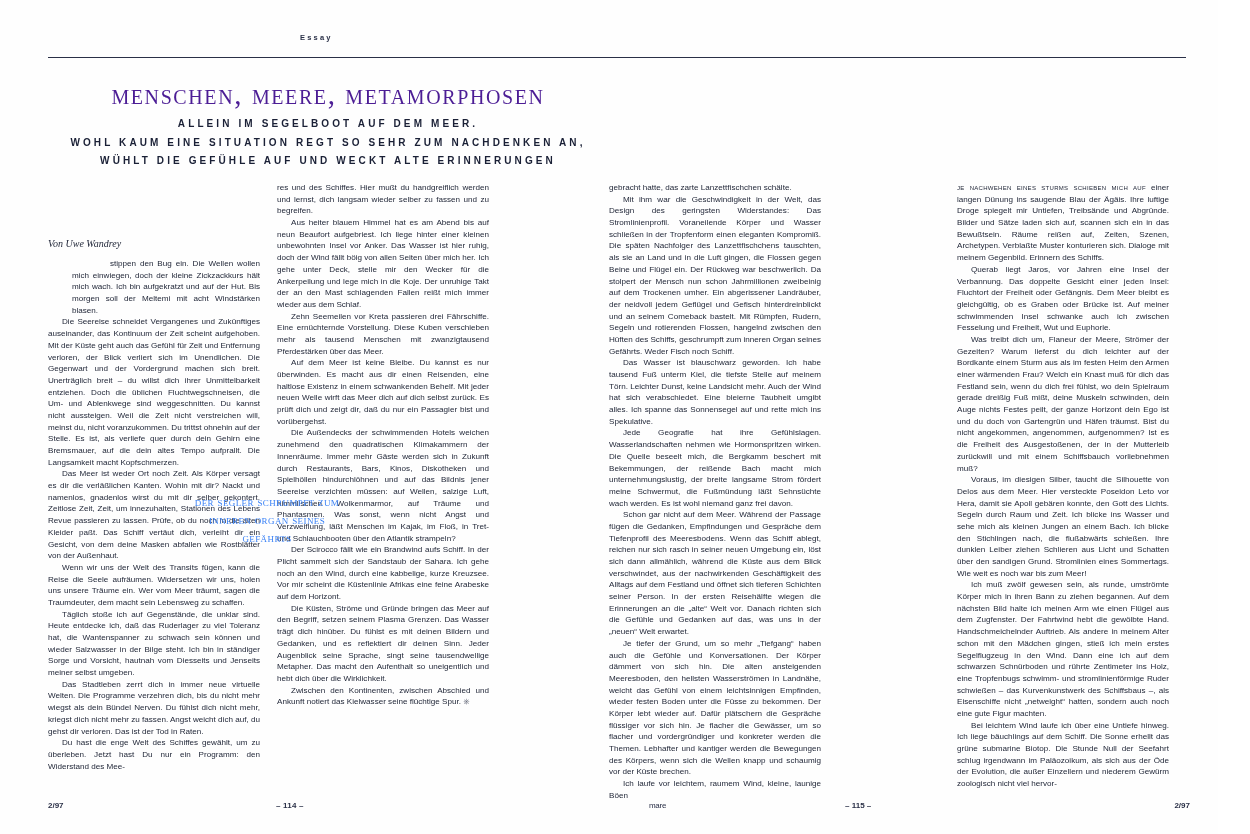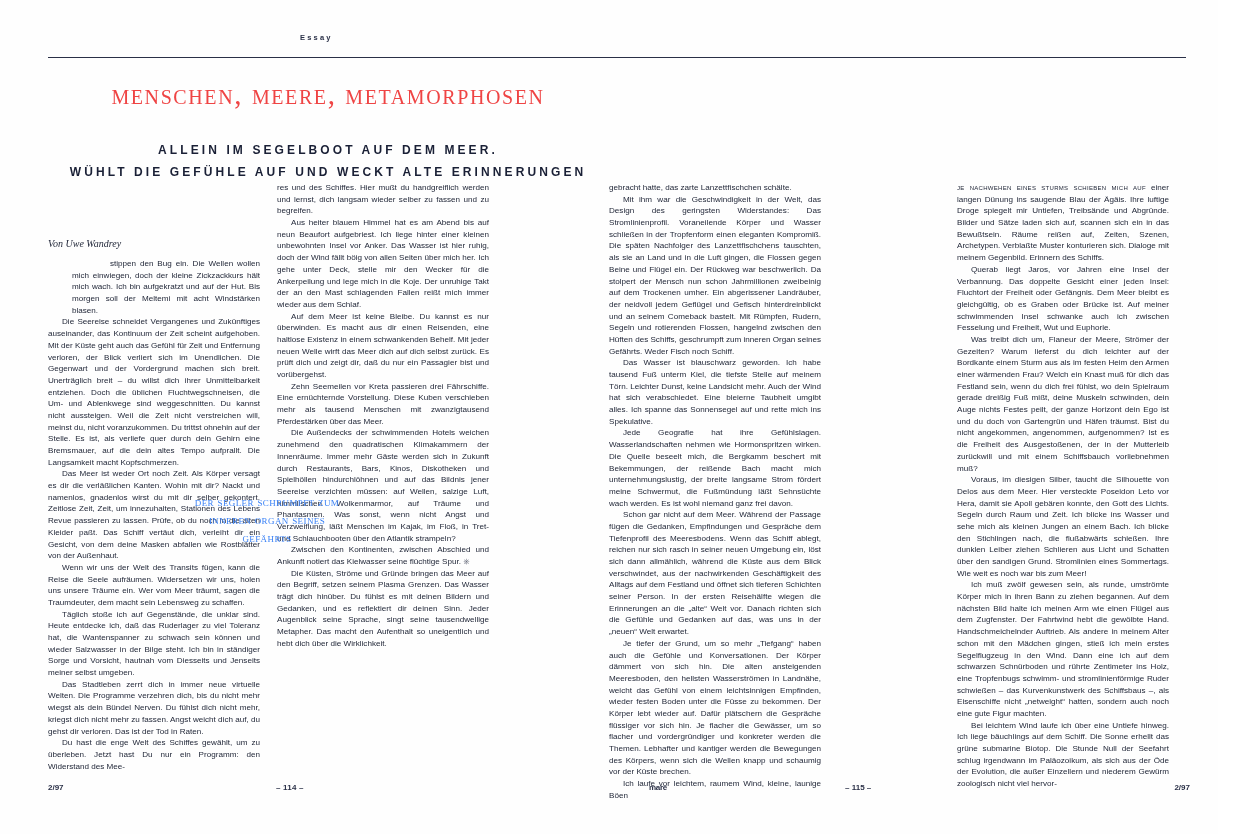--- a/index.html
+++ b/index.html
@@ -34,49 +34,49 @@
 
   .rule{
     position:absolute;left:48px;right:0;top:57px;
     height:1px;background:#2a3047;
   }
   .rule-left{left:48px;width:577px;}
   .rule-right{left:0px;width:577px;}
 
   
   .folio{
-    position:absolute;bottom:42px;
+    position:absolute;bottom:24px;
     font-size:8px;font-weight:700;color:#2a3047;
     font-family:"Liberation Sans", sans-serif;
   }
   .folio-issue-left{left:48px;}
   .folio-page-left{left:276px;letter-spacing:.2px;}
-  .folio-brand-right{left:40px;font-weight:700;letter-spacing:-0.3px;margin-top:32px;}
+  .folio-brand-right{left:40px;font-weight:400;letter-spacing:-0.3px;margin-top:32px;}
   .folio-page-right{left:236px;}
   .folio-issue-right{right:28px;}
 
   
   .headline{
     position:absolute;left:48px;top:78px;width:560px;
     text-align:center;
   }
   h1.title{
     margin:0;
     font-family:"Liberation Serif", serif;
     font-weight:400;
     font-size:29px;
     letter-spacing:1.6px;
-    color:#ef4444;
+    color:#4c1d95;
     font-variant:small-caps;
     text-transform:lowercase;
   }
   h1.title::first-letter{}
   .subtitle{
-    margin-top:28px;
-    font-size:12px;
+    margin-top:4px;
+    font-size:10px;
     font-weight:700;
     letter-spacing:3.1px;
     line-height:1.85;
     color:#1a2036;
     text-transform:uppercase;
   }
   .byline{
     position:absolute;left:48px;top:238px;
     font-family:Liberation Serif, serif;
     font-style:italic;
@@ -128,44 +128,46 @@
 <div class="spread">
 
   <div class="page page-left">
     <div class="runhead runhead-left">Essay</div>
     <div class="rule rule-left"></div>
 
     <div class="headline">
       <h1 class="title">Menschen, Meere, Metamorphosen</h1>
       <div class="subtitle">
         <div>Allein im Segelboot auf dem Meer.</div>
+        <div>Wohl kaum eine Situation regt so sehr zum Nachdenken an,</div>
         <div>wühlt die Gefühle auf und weckt alte Erinnerungen</div>
       </div>
     </div>
 
     <div class="byline">Von Uwe Wandrey</div>
 
     <div class="col c1">
       <p class="first">stippen den Bug ein. Die Wellen wollen mich einwiegen, doch der kleine Zickzackkurs hält mich wach. Ich bin aufgekratzt und auf der Hut. Bis morgen soll der Meltemi mit acht Windstärken blasen.</p>
       <p>Die Seereise schneidet Vergangenes und Zukünftiges auseinander, das Kontinuum der Zeit scheint aufgehoben. Mit der Küste geht auch das Gefühl für Zeit und Entfernung verloren, der Blick verliert sich im Unendlichen. Die Gegenwart und der Vordergrund machen sich breit. Unerträglich breit – du willst dich ihrer Unmittelbarkeit entziehen. Doch die üblichen Fluchtwegschneisen, die Um- und Ablenkwege sind weggeschnitten. Du kannst nicht aussteigen. Weil die Zeit nicht verstreichen will, meinst du, nicht voranzukommen. Du trittst ohnehin auf der Stelle. Es ist, als verliefe quer durch dein Gehirn eine Bremsmauer, auf die dein altes Tempo aufprallt. Die Langsamkeit macht Kopfschmerzen.</p>
       <p>Das Meer ist weder Ort noch Zeit. Als Körper versagt es dir die verläßlichen Kanten. Wohin mit dir? Nackt und namenlos, gnadenlos wirst du mit dir selber gekontert. Zeitlose Zeit, Zeit, um innezuhalten, Stationen des Lebens Revue passieren zu lassen. Prüfe, ob du noch in die alten Kleider paßt. Das Schiff vertäut dich, verleiht dir ein Gesicht, von dem deine Masken abfallen wie Rostblätter von der Außenhaut.</p>
       <p>Wenn wir uns der Welt des Transits fügen, kann die Reise die Seele aufräumen. Widersetzen wir uns, holen uns unsere Träume ein. Wer vom Meer träumt, sagen die Traumdeuter, dem macht sein Lebensweg zu schaffen.</p>
       <p>Täglich stoße ich auf Gegenstände, die unklar sind. Heute entdecke ich, daß das Ruderlager zu viel Toleranz hat, die Wantenspanner zu schwach sein können und wieder Salzwasser in der Bilge steht. Ich bin in ständiger Sorge und Vorsicht, hautnah vom Diesseits und Jenseits meiner selbst umgeben.</p>
       <p>Das Stadtleben zerrt dich in immer neue virtuelle Welten. Die Programme verzehren dich, bis du nicht mehr wiegst als dein Bündel Nerven. Du fühlst dich nicht mehr, kriegst dich nicht mehr zu fassen. Angst weicht dich auf, du gehst dir verloren. Das ist der Tod in Raten.</p>
       <p>Du hast die enge Welt des Schiffes gewählt, um zu überleben. Jetzt hast Du nur ein Programm: den Widerstand des Mee-</p>
     </div>
 
     <div class="col c2">
       <p class="noind">res und des Schiffes. Hier mußt du handgreiflich werden und lernst, dich langsam wieder selber zu fassen und zu begreifen.</p>
       <p>Aus heiter blauem Himmel hat es am Abend bis auf neun Beaufort aufgebriest. Ich liege hinter einer kleinen unbewohnten Insel vor Anker. Das Wasser ist hier ruhig, doch der Wind fällt böig von allen Seiten über mich her. Ich gehe unter Deck, stelle mir den Wecker für die Ankerpeilung und lege mich in die Koje. Der unruhige Takt der an den Mast schlagenden Fallen reißt mich immer wieder aus dem Schlaf.</p>
+      <p>Zehn Seemeilen vor Kreta passieren drei Fährschiffe. Eine ernüchternde Vorstellung. Diese Kuben verschieben mehr als tausend Menschen mit zwanzigtausend Pferdestärken über das Meer.</p>
       <p>Auf dem Meer ist keine Bleibe. Du kannst es nur überwinden. Es macht aus dir einen Reisenden, eine haltlose Existenz in einem schwankenden Behelf. Mit jeder neuen Welle wirft das Meer dich auf dich selbst zurück. Es prüft dich und zeigt dir, daß du nur ein Passagier bist und vorübergehst.</p>
-      <p>Zehn Seemeilen vor Kreta passieren drei Fährschiffe. Eine ernüchternde Vorstellung. Diese Kuben verschieben mehr als tausend Menschen mit zwanzigtausend Pferdestärken über das Meer.</p>
       <p>Die Außendecks der schwimmenden Hotels weichen zunehmend den quadratischen Klimakammern der Innenräume. Immer mehr Gäste werden sich in Zukunft durch Restaurants, Bars, Kinos, Diskotheken und Spielhöllen hindurchlöhnen und auf das Bildnis jener Seereise verzichten müssen: auf Wellen, salzige Luft, himmlischen Wolkenmarmor, auf Träume und Phantasmen. Was sonst, wenn nicht Angst und Verzweiflung, läßt Menschen im Kajak, im Floß, in Tret- und Schlauchbooten über den Atlantik strampeln?</p>
+      <p>Der Scirocco fällt wie ein Brandwind aufs Schiff. In der Plicht sammelt sich der Sandstaub der Sahara. Ich gehe noch an den Wind, durch eine kabbelige, kurze Kreuzsee. Vor mir scheint die Küstenlinie Afrikas eine feine Arabeske auf dem Horizont.</p>
+      <p>Die Küsten, Ströme und Gründe bringen das Meer auf den Begriff, setzen seinem Plasma Grenzen. Das Wasser trägt dich hinüber. Du fühlst es mit deinen Bildern und Gedanken, und es reflektiert dir deinen Sinn. Jeder Augenblick seine Sprache, singt seine tausendwellige Metapher. Das macht den Aufenthalt so uneigentlich und hebt dich über die Wirklichkeit.</p>
       <p><span>Zwischen den Kontinenten, zwischen Abschied und Ankunft notiert das Kielwasser seine flüchtige Spur.</span> <span class="endmark">⎈</span></p>
-      <p>Die Küsten, Ströme und Gründe bringen das Meer auf den Begriff, setzen seinem Plasma Grenzen. Das Wasser trägt dich hinüber. Du fühlst es mit deinen Bildern und Gedanken, und es reflektiert dir deinen Sinn. Jeder Augenblick seine Sprache, singt seine tausendwellige Metapher. Das macht den Aufenthalt so uneigentlich und hebt dich über die Wirklichkeit.</p>
     </div>
 
     <div class="pullquote pq-left">Der Segler schrumpft zum inneren Organ seines Gefährts</div>
 
     <div class="folio folio-issue-left">2/97</div>
     <div class="folio folio-page-left">– 114 –</div>
   </div>
 
   <div class="page page-right">
 

